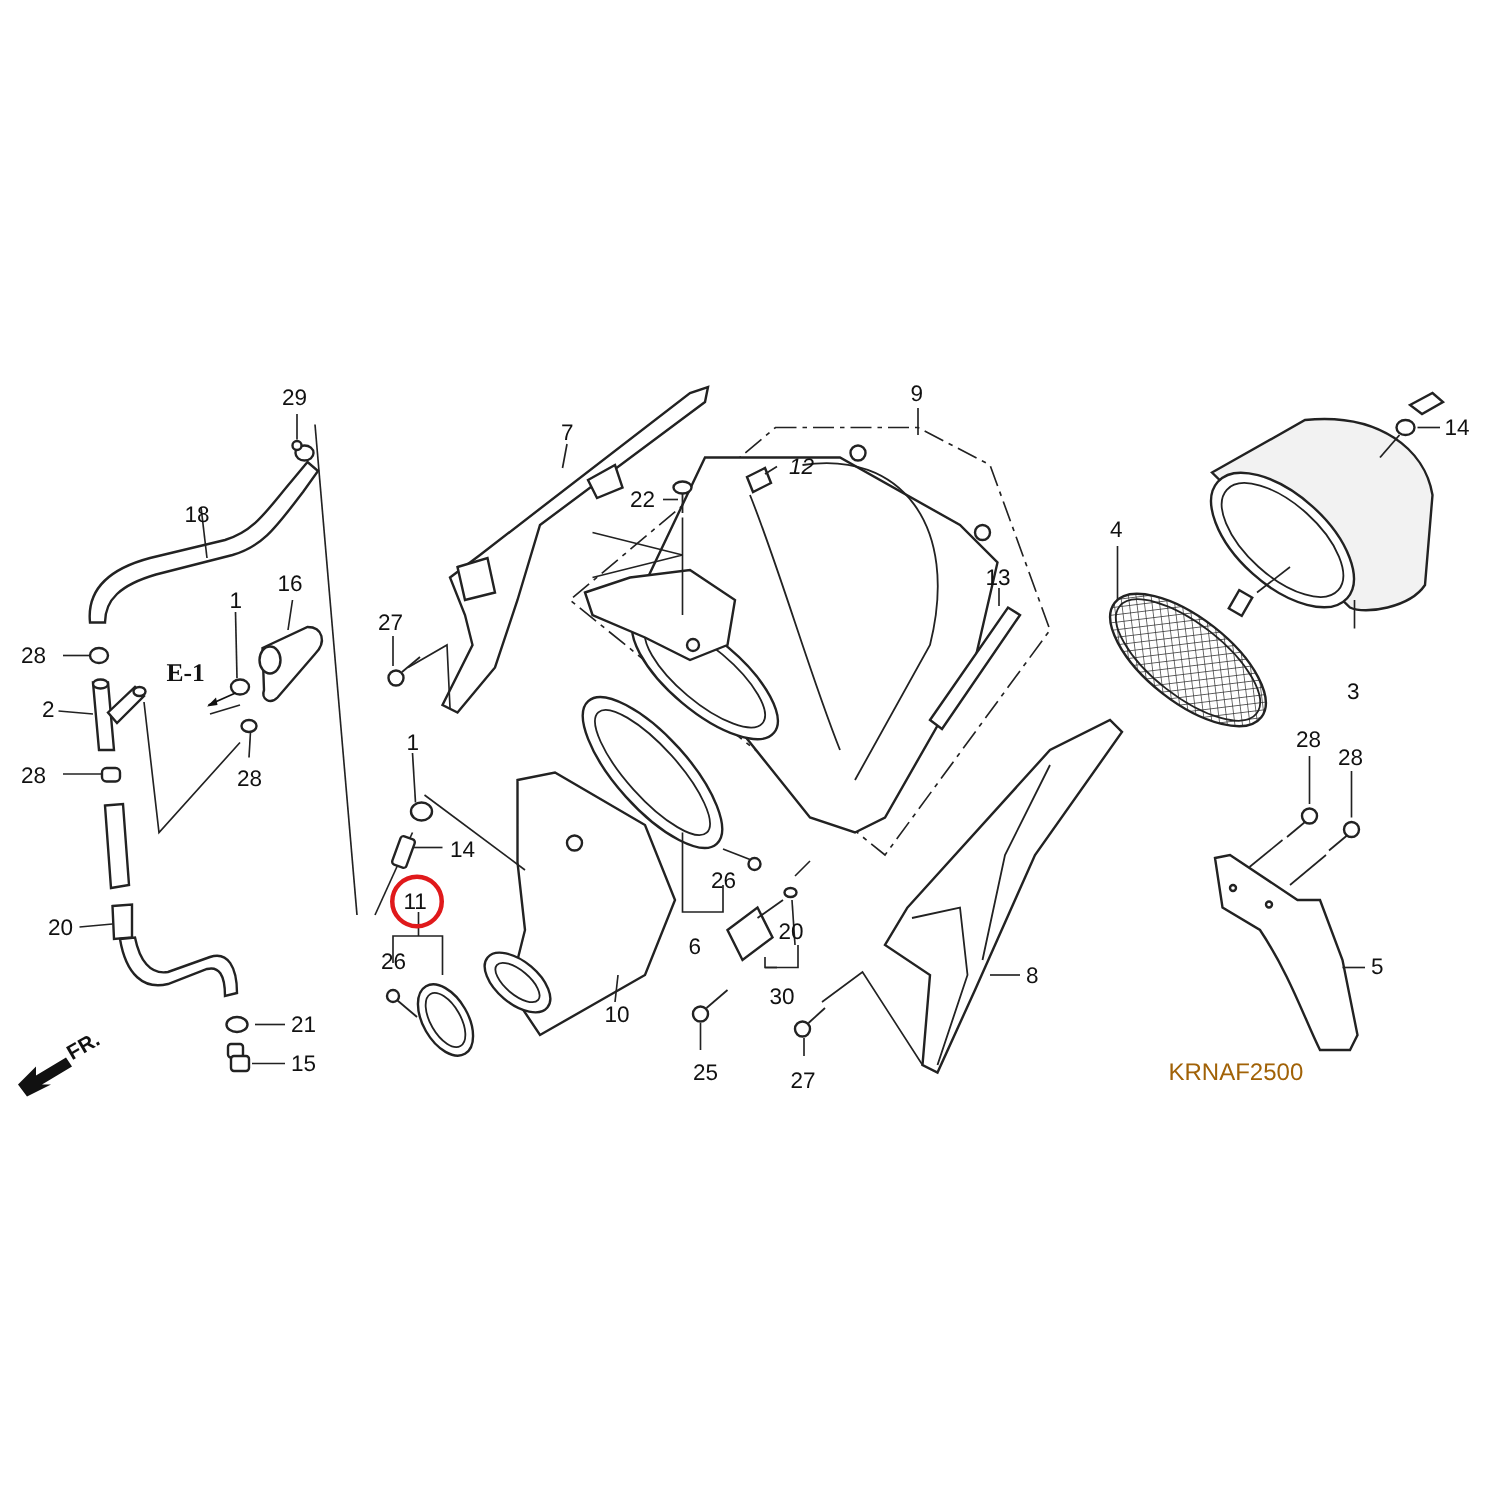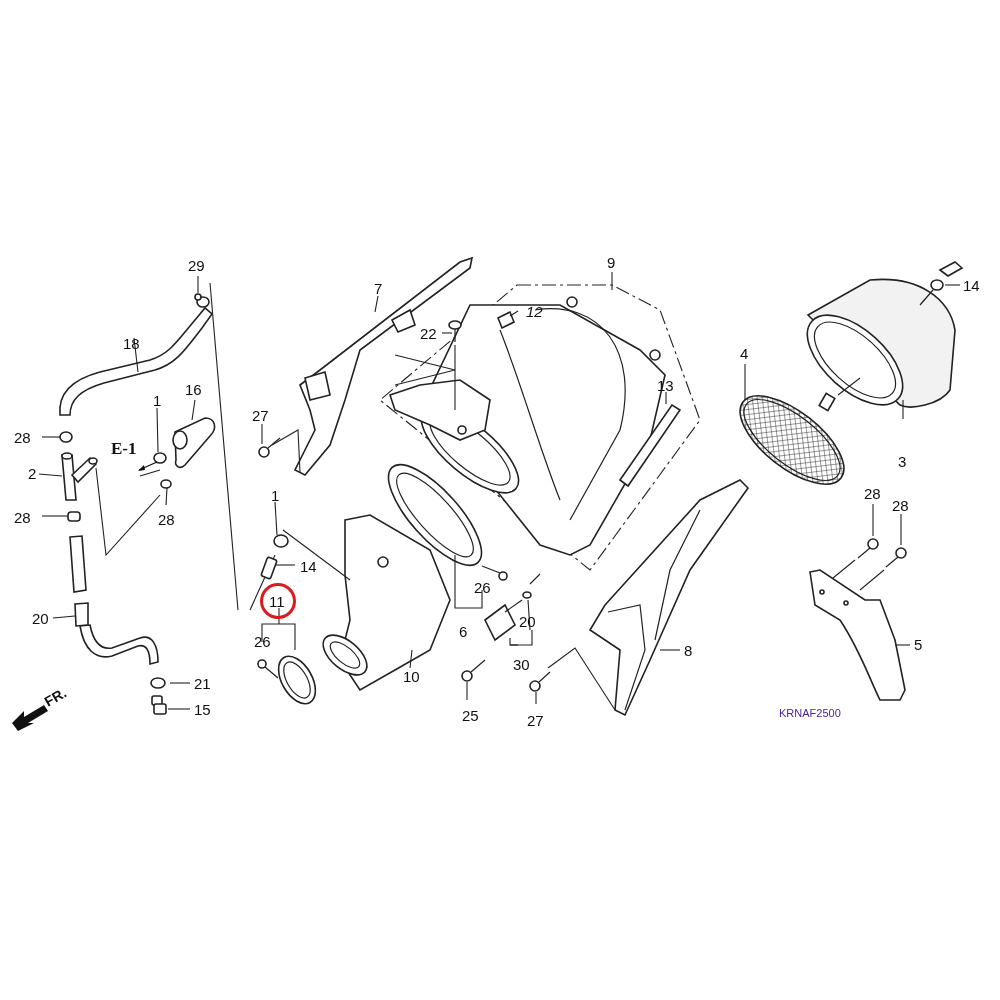--- a/index.html
+++ b/index.html
@@ -2,21 +2,21 @@
 <html><head>
 <meta charset="utf-8">
 <style>
   html, body { margin: 0; padding: 0; background: #ffffff; }
   body { width: 1000px; height: 1000px; position: relative; overflow: hidden;
          font-family: "Liberation Sans", sans-serif; }
   #diagram { position: absolute; left: 0; top: 0; width: 1000px; height: 1000px; }
   .lbl { position: absolute; font-size: 15px; color: #111; line-height: 1; white-space: nowrap;
          font-family: "Liberation Sans", sans-serif; }
   .lbl.bold { font-weight: bold; font-size: 17px; }
-  .code { position: absolute; font-size: 11px; color: #4c1d95; font-family: "Liberation Sans", sans-serif; }
+  .code { position: absolute; font-size: 16px; color: #a16207; font-family: "Liberation Sans", sans-serif; }
   .highlight-ring { position: absolute; border: 3px solid #e0191b; border-radius: 50%; box-sizing: border-box; }
   svg .part { fill: #fff; stroke: #222; stroke-width: 1.6; }
   svg .thin { fill: none; stroke: #222; stroke-width: 1.2; }
   svg .leader { fill: none; stroke: #222; stroke-width: 1.1; }
   svg .dash { fill: none; stroke: #222; stroke-width: 1.1; stroke-dasharray: 14 4 3 4; }
   svg .mesh { fill: url(#meshPat); stroke: #222; stroke-width: 1.6; }
   svg .shade { fill: #f2f2f2; stroke: #222; stroke-width: 1.6; }
 </style>
 </head>
 <body>

